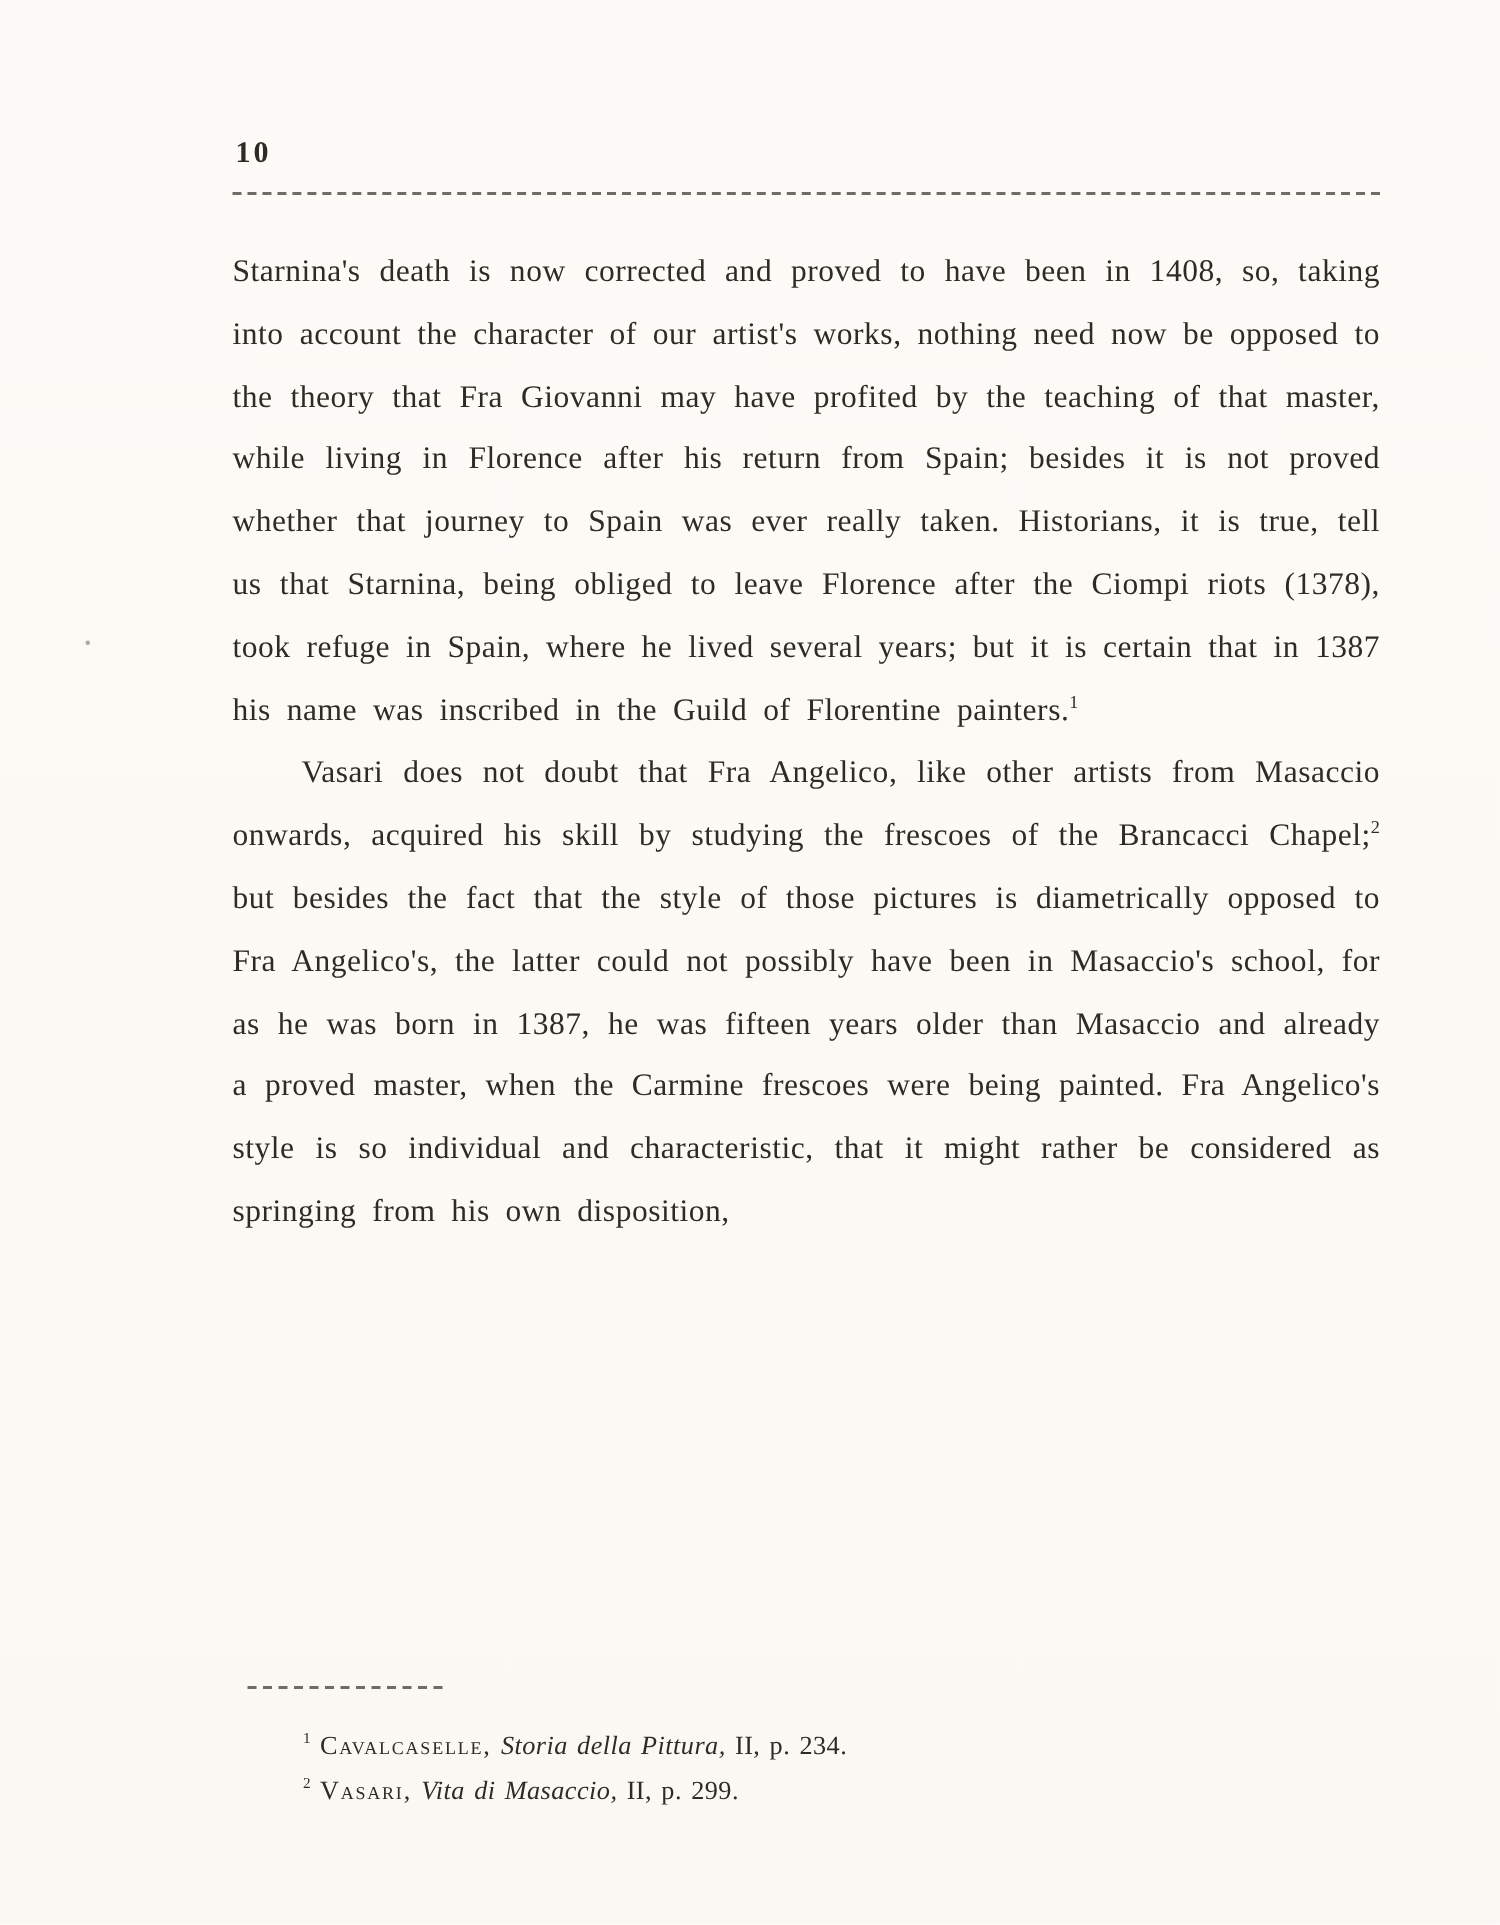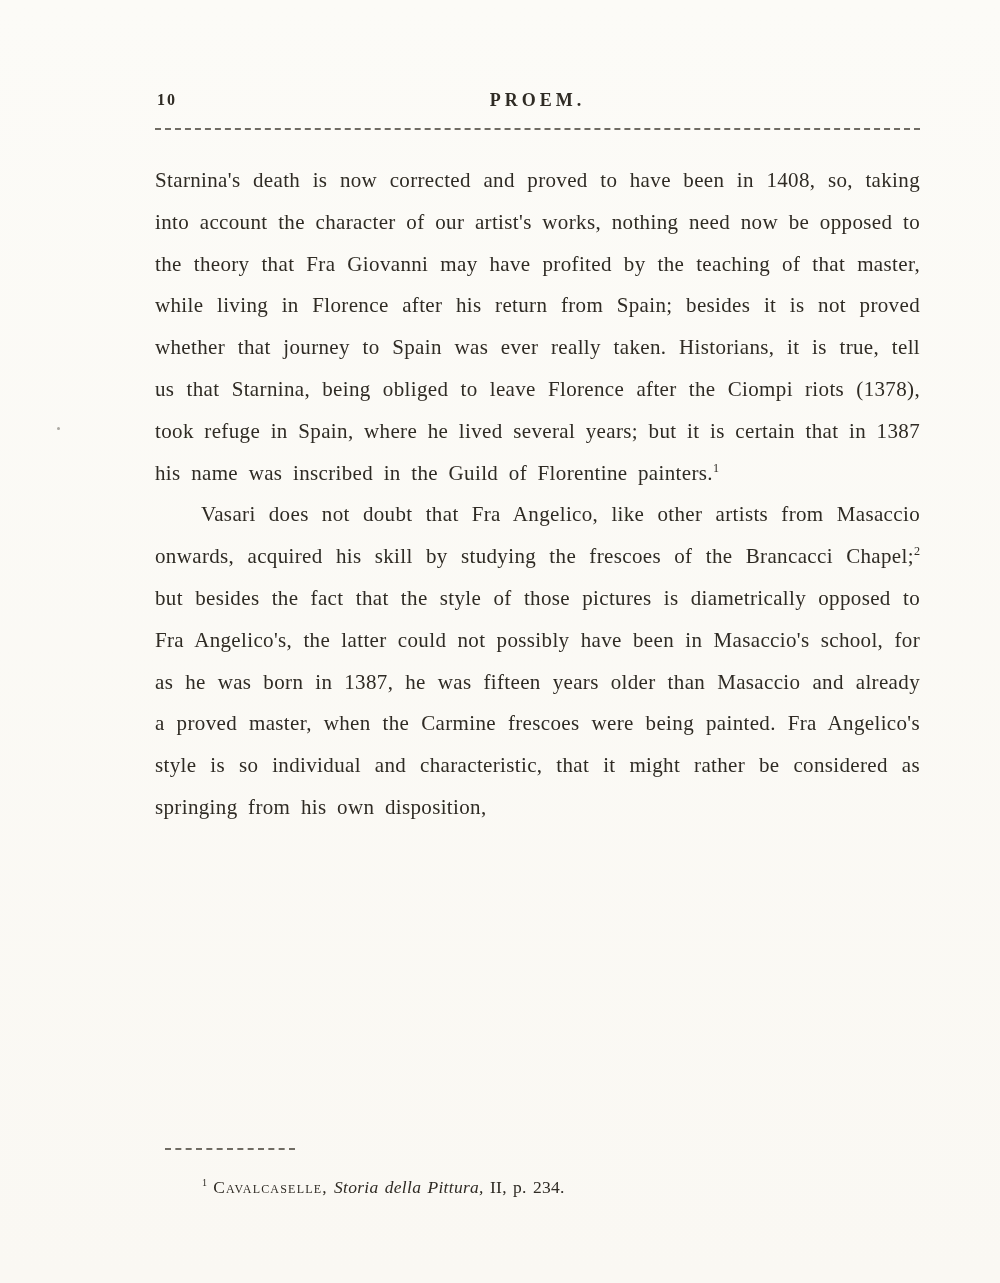--- a/index.html
+++ b/index.html
@@ -20,21 +20,21 @@
   .header-row {
     position: relative;
     width: 765px;
     margin: 88px 0 0 155px;
     height: 28px;
   }
   .page-number {
     position: absolute;
     left: 2px;
     top: 3px;
-    font-size: 16px;
+    font-size: 20px;
     letter-spacing: 2px;
     font-weight: 600;
   }
   .running-title {
     position: absolute;
     left: 0;
     right: 0;
     top: 2px;
     text-align: center;
     font-size: 18px;
@@ -61,21 +61,21 @@
   .body-text p.indent { text-indent: 46px; }
   sup {
     font-size: 0.58em;
     line-height: 0;
     vertical-align: super;
     letter-spacing: 0;
   }
   .footnote-area {
     position: absolute;
     left: 155px;
-    top: 1060px;
+    top: 1036px;
     width: 765px;
   }
   .footnote-rule {
     width: 130px;
     margin-left: 10px;
     height: 0;
     border-top: 2px dashed #58544b;
     opacity: 0.85;
   }
   .footnotes {
@@ -99,32 +99,32 @@
     opacity: 0.55;
   }
 </style>
 </head>
 <body>
 
 <div class="page">
 
   <div class="header-row">
     <span class="page-number">10</span>
-    <span class="running-title">PROEM.</span>
   </div>
 
   <div class="header-rule"></div>
 
   <main class="body-text">
       <p><span>Starnina's death is now corrected and proved to have been in 1408, so, taking into account the character of our artist's works, nothing need now be opposed to the theory that Fra Giovanni may have profited by the teaching of that master, while living in Florence after his return from Spain; besides it is not proved whether that journey to Spain was ever really taken. Historians, it is true, tell us that Starnina, being obliged to leave Florence after the Ciompi riots (1378), took refuge in Spain, where he lived several years; but it is certain that in 1387 his name was inscribed in the Guild of Florentine painters.</span><sup>1</sup></p>
       <p class="indent"><span>Vasari does not doubt that Fra Angelico, like other artists from Masaccio onwards, acquired his skill by studying the frescoes of the Brancacci Chapel;</span><sup>2</sup><span> but besides the fact that the style of those pictures is diametrically opposed to Fra Angelico's, the latter could not possibly have been in Masaccio's school, for as he was born in 1387, he was fifteen years older than Masaccio and already a proved master, when the Carmine frescoes were being painted. Fra Angelico's style is so individual and characteristic, that it might rather be considered as springing from his own disposition,</span></p>
     </main>
 
   <div class="footnote-area">
     <div class="footnote-rule"></div>
     <section class="footnotes">
         <div class="footnote"><sup>1</sup><span> </span><span class="smallcaps">Cavalcaselle,</span><span> </span><span class="italic">Storia della Pittura,</span><span> II, p. 234.</span></div>
+        <div class="footnote"><sup>2</sup><span> </span><span class="smallcaps">Vasari,</span><span> </span><span class="italic">Vita di Masaccio,</span><span> II, p. 299.</span></div>
       </section>
   </div>
 
   <span class="scan-speck" style="left: 57px; top: 339px; width: 3px; height: 3px;"></span>
 
 </div>
 
 </body></html>

